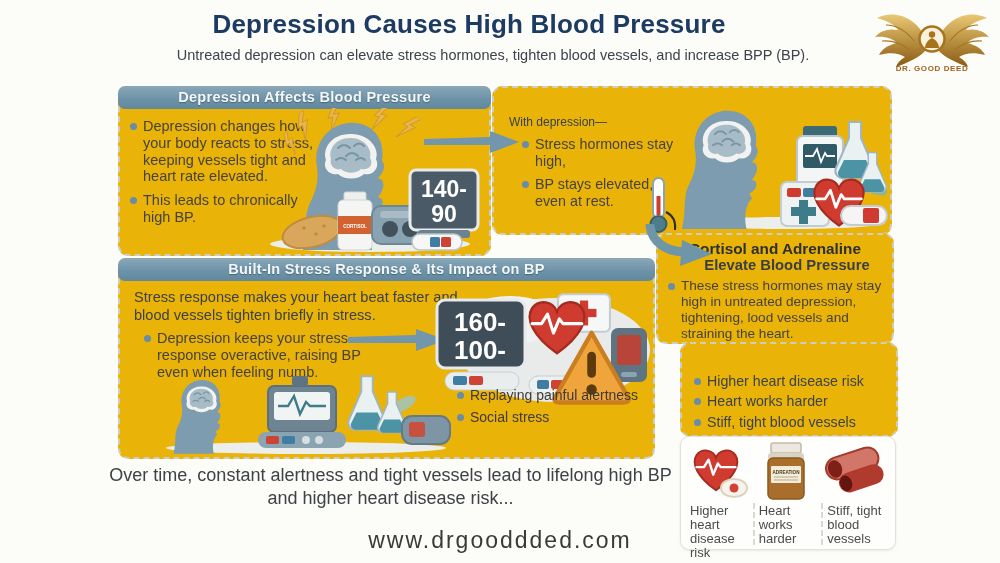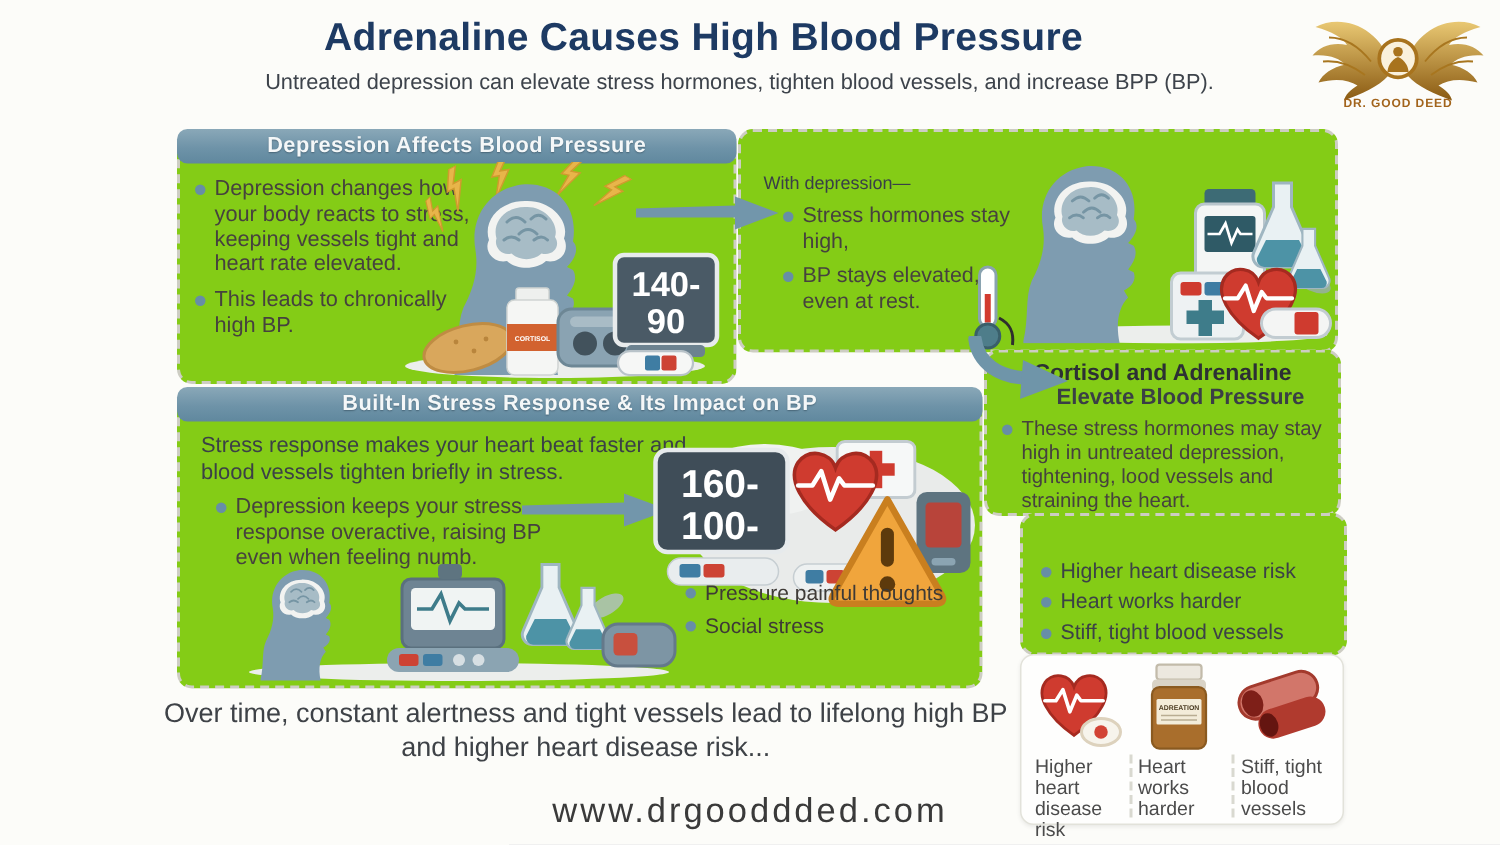--- a/index.html
+++ b/index.html
@@ -11,21 +11,21 @@
   .page-title{
     position:absolute;top:9px;left:94px;width:750px;text-align:center;
     font-size:26px;font-weight:bold;color:#1d3a63;letter-spacing:.2px;
   }
   .page-subtitle{
     position:absolute;top:47px;left:93px;width:800px;text-align:center;
     font-size:14.5px;color:#3d434b;
   }
   .logo{position:absolute;top:3px;right:8px;width:120px;height:78px;}
   .panel{
-    position:absolute;background:#84cc16;border:2px dashed #cdcdc3;border-radius:10px;
+    position:absolute;background:#eab308;border:2px dashed #cdcdc3;border-radius:10px;
   }
   .banner{
     position:absolute;top:-2px;left:-2px;right:-2px;height:23px;border-radius:7px;
     background:linear-gradient(180deg,#8aa8b8 0%,#6e93a8 55%,#60889e 100%);
     color:#f4f7f8;font-weight:bold;font-size:14.5px;line-height:23px;text-align:center;
     letter-spacing:.3px;text-shadow:0 1px 1px rgba(30,50,65,.45);
   }
   .blist{list-style:none;margin:0;padding:0;position:absolute;}
   .blist li{
     position:relative;padding-left:13px;margin-bottom:7px;
@@ -115,21 +115,21 @@
         <rect x="1" y="2" width="50" height="36" rx="5" fill="#f6f8f8" stroke="#c3ccd1" stroke-width="2"></rect>
         <rect x="22" y="8" width="8" height="24" fill="#cf3b2f"></rect>
           <rect x="14" y="16" width="24" height="8" fill="#cf3b2f"></rect>
       </symbol>
       <symbol id="sym-bolt" viewBox="0 0 16 28">
         <polygon points="10,0 2,13 7,13 2,28 14,10 8,10 15,0" fill="#e8b54a" stroke="#d09a2e" stroke-width="1"></polygon>
       </symbol>
     </defs>
   </svg>
 
-  <div class="page-title">Adrenaline Causes High Blood Pressure</div>
+  <div class="page-title">Depression Causes High Blood Pressure</div>
   <div class="page-subtitle">Untreated depression can elevate stress hormones, tighten blood vessels, and increase BPP (BP).</div>
 
   <svg class="logo" viewBox="0 0 120 78">
     <g>
       <path d="M56,42 C48,14 22,6 5,15 C16,18 23,22 26,27 C16,25 8,28 3,34 C14,33 21,36 25,40 C16,42 10,46 7,52 C18,49 27,50 33,54 C28,57 25,60 24,64 C35,60 48,54 53,48 Z" fill="url(#goldgrad)"></path>
       <path d="M64,42 C72,14 98,6 115,15 C104,18 97,22 94,27 C104,25 112,28 117,34 C106,33 99,36 95,40 C104,42 110,46 113,52 C102,49 93,50 87,54 C92,57 95,60 96,64 C85,60 72,54 67,48 Z" fill="url(#goldgrad)"></path>
       <path d="M14,22 C24,22 34,28 42,38 M10,38 C20,37 30,41 38,47 M106,22 C96,22 86,28 78,38 M110,38 C100,37 90,41 82,47" stroke="#a8761f" stroke-width="1.2" fill="none"></path>
     </g>
     <circle cx="60" cy="36" r="12.5" fill="#faf1dc" stroke="#a8731d" stroke-width="2.5"></circle>
     <circle cx="60" cy="31.5" r="3.2" fill="#a8731d"></circle>
@@ -269,21 +269,21 @@
         <rect x="116" y="88" width="12" height="9" rx="2" fill="#cd4334"></rect>
       </g>
       <use href="#sym-heart" x="86" y="2" width="72" height="64"></use>
       <g transform="translate(116,38) scale(1.45)">
         <path d="M28,2 L53,46 Q55,50 50,50 L6,50 Q1,50 3,46 Z" fill="#f0a53c" stroke="#c97f1f" stroke-width="3" stroke-linejoin="round"></path>
         <rect x="25" y="15" width="6" height="18" rx="3" fill="#5d3a0c"></rect>
         <circle cx="28" cy="41" r="3.6" fill="#5d3a0c"></circle>
       </g>
     </svg>
     <ul class="blist stress">
-      <li>Pressure painful thoughts</li>
+      <li>Replaying painful alertness</li>
       <li>Social stress</li>
     </ul>
     <svg class="abs" style="left:36px;top:114px;" width="296" height="80" viewBox="0 0 296 80">
       <ellipse cx="150" cy="74" rx="140" ry="6" fill="#eceeec"></ellipse>
       <ellipse cx="248" cy="30" rx="13" ry="6" fill="#a9c3a4" transform="rotate(-30 248 30)"></ellipse>
       <use href="#sym-head" x="16" y="4" width="58" height="76"></use>
       <g>
         <rect x="112" y="12" width="68" height="46" rx="6" fill="#6e8493" stroke="#5a707e" stroke-width="2"></rect>
         <rect x="118" y="18" width="56" height="28" rx="3" fill="#f0f4f3"></rect>
         <polyline points="122,32 132,32 138,22 144,40 150,28 154,32 170,32" fill="none" stroke="#3e7c8a" stroke-width="2.4"></polyline>

